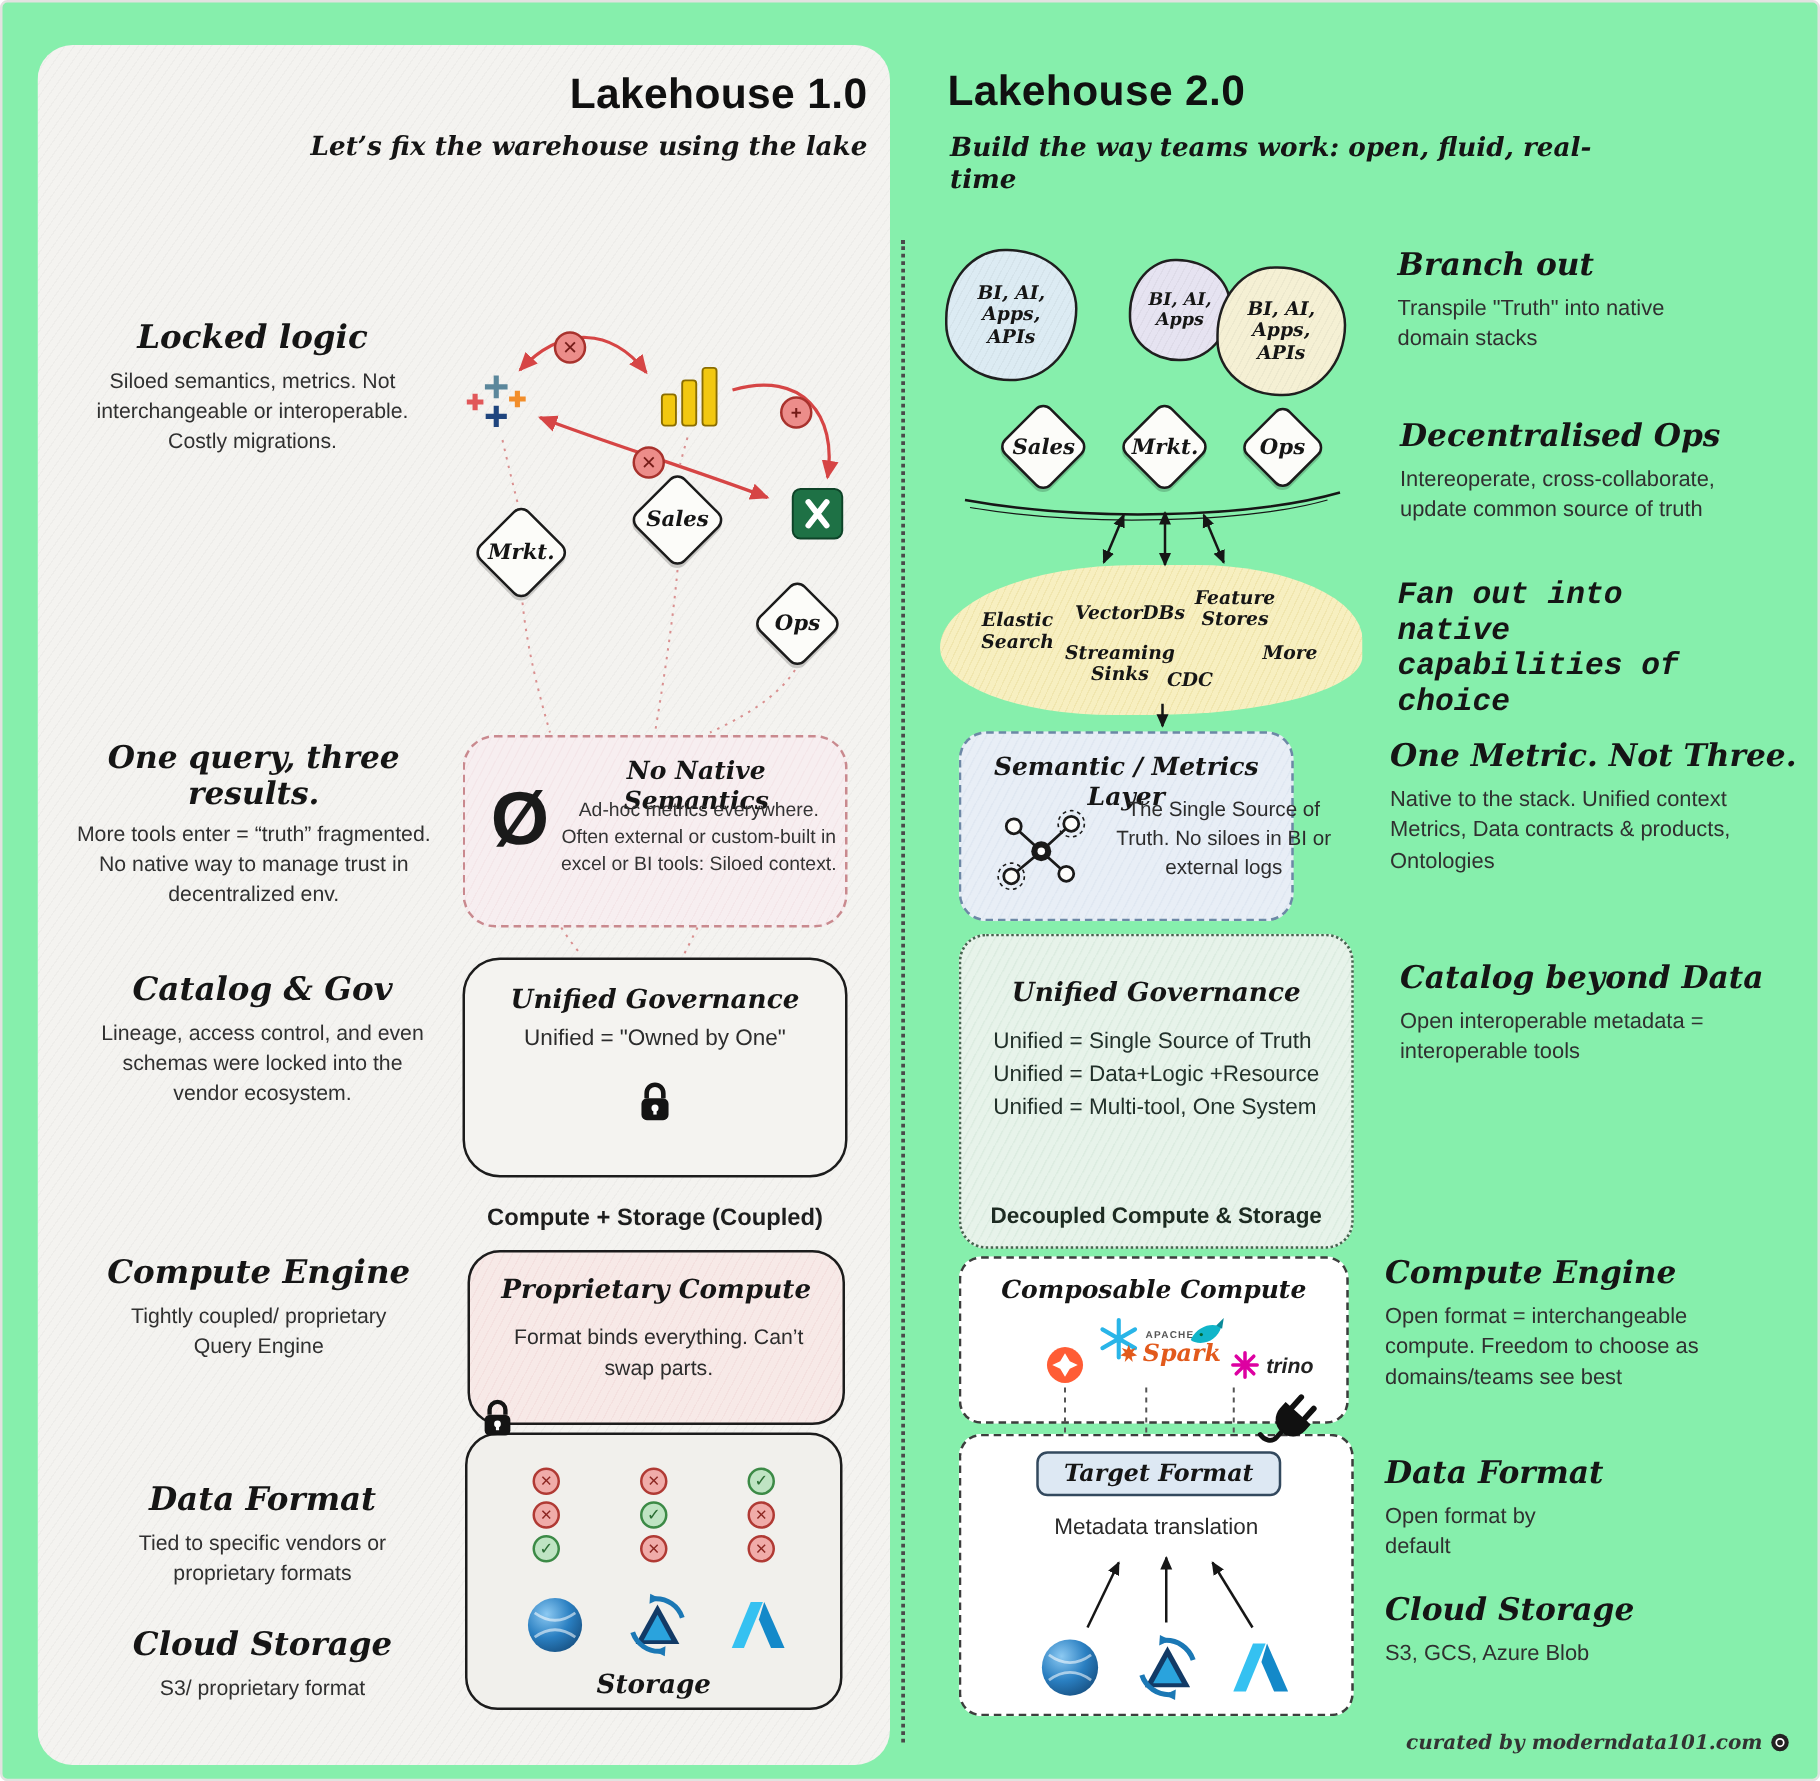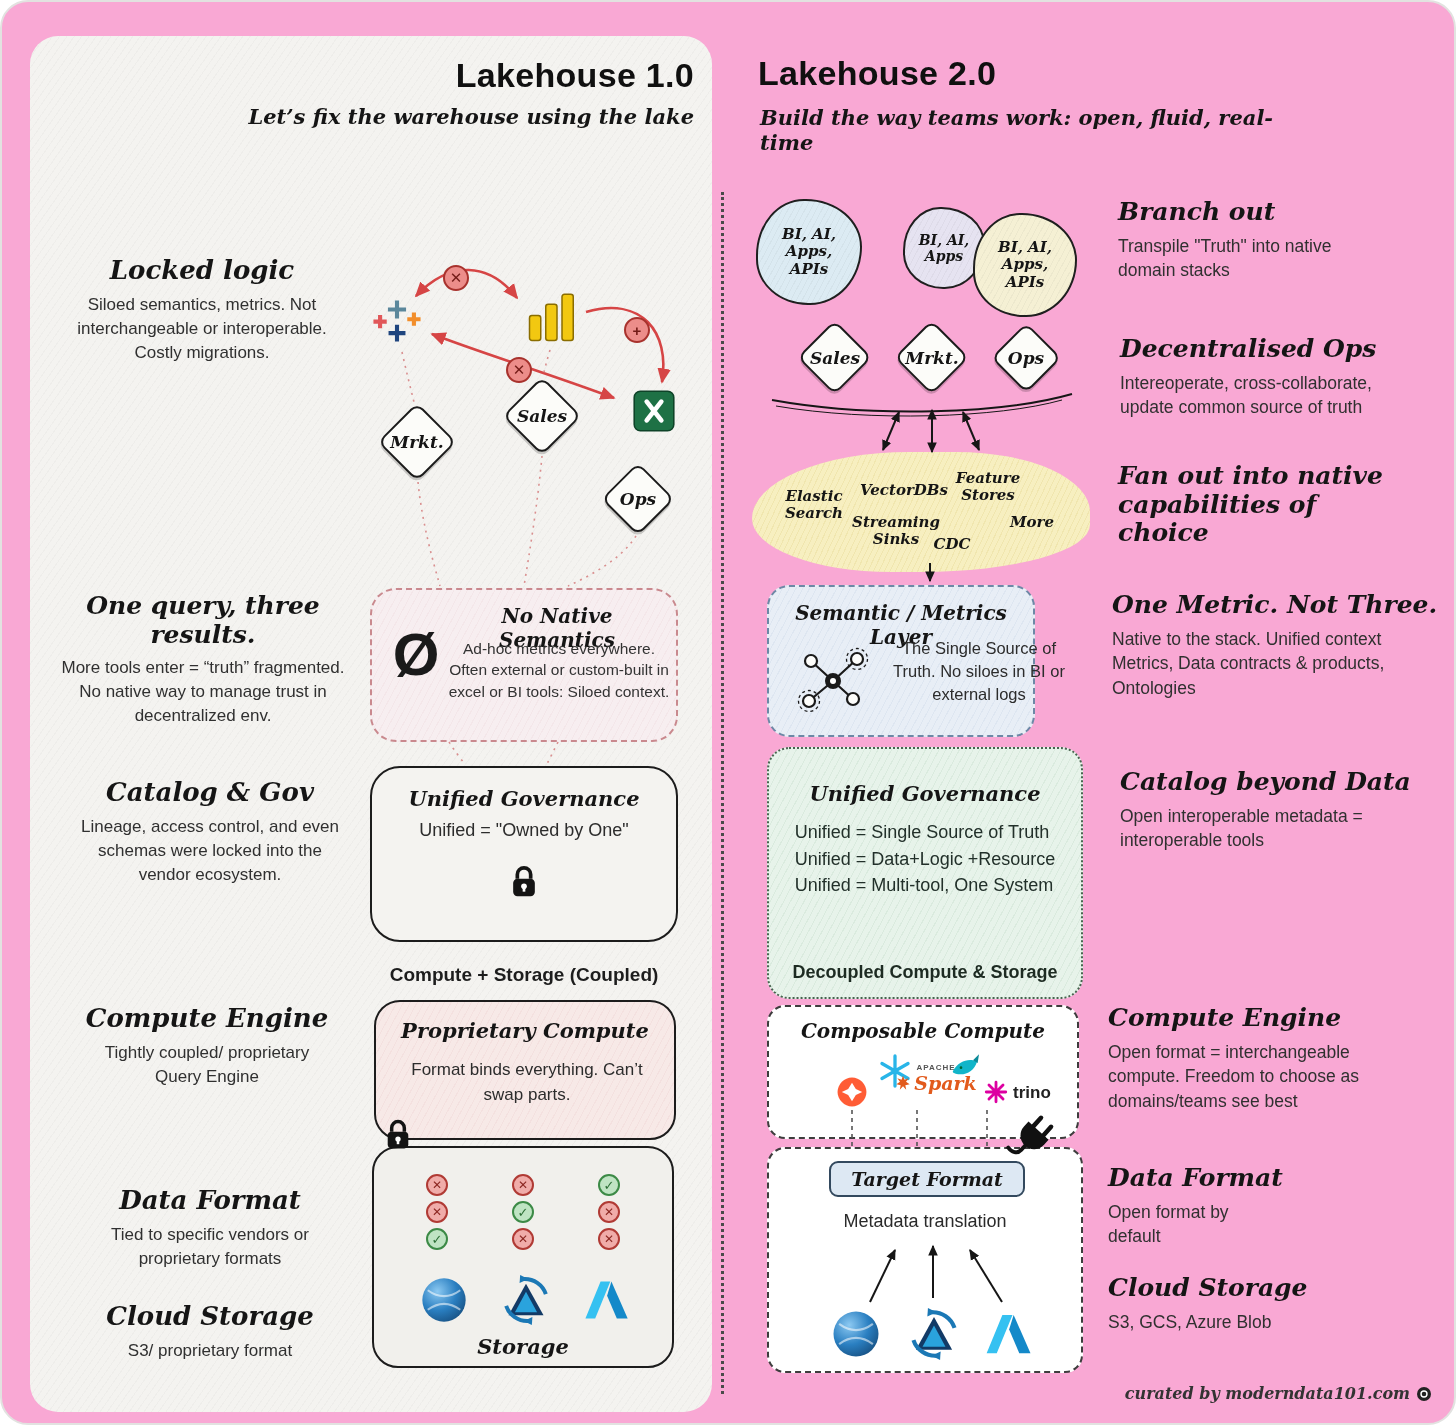--- a/index.html
+++ b/index.html
@@ -1,18 +1,18 @@
 <!DOCTYPE html>
 <html><head>
 <meta charset="utf-8">
 <style>
   * { margin:0; padding:0; box-sizing:border-box; }
   html,body { background:#ffffff; }
   body { width:1456px; height:1425px; font-family:"Liberation Sans","DejaVu Sans",sans-serif; color:#222; }
-  .canvas { position:relative; width:1456px; height:1425px; background:#f9a8d4; border:2px solid #e2e2e0; border-radius:28px; overflow:hidden; }
+  .canvas { position:relative; width:1456px; height:1425px; background:#86efac; border:2px solid #e2e2e0; border-radius:6px; overflow:hidden; }
   .abs { position:absolute; }
   .hand { font-family:"DejaVu Serif",serif; font-style:italic; font-weight:700; color:#151515; }
   .big-title { font-size:34px; font-weight:800; color:#101010; letter-spacing:.3px; }
   .subtitle { font-size:21px; }
   .anno-h { font-size:25px; line-height:1.14; margin-bottom:7px; }
   .anno-h-l { font-size:26px; line-height:1.14; margin-bottom:7px; }
   .body-t { font-size:17px; line-height:1.42; color:#303030; }
   .center { text-align:center; }
   .right-al { text-align:right; }
 
@@ -276,21 +276,21 @@
 
   <div class="blob abs" style="left:750px;top:450px;width:338px;height:120px;"></div>
   <span class="cap hand abs" style="left:772px;top:486px;width:80px;">Elastic Search</span>
   <span class="cap hand abs" style="left:856px;top:480px;width:92px;">VectorDBs</span>
   <span class="cap hand abs" style="left:948px;top:468px;width:76px;">Feature Stores</span>
   <span class="cap hand abs" style="left:848px;top:512px;width:92px;">Streaming Sinks</span>
   <span class="cap hand abs" style="left:928px;top:534px;width:44px;">CDC</span>
   <span class="cap hand abs" style="left:1002px;top:512px;width:56px;">More</span>
 
   <div class="abs" style="left:1116px;top:460px;width:310px;">
-    <div class="hand anno-h" style="width:280px;">Fan out into native capabilities of choice</div>
+    <div class="hand anno-h" style="width:280px;font-family:Liberation Mono, monospace;">Fan out into native capabilities of choice</div>
   </div>
 
   <div class="abs box-blue" style="position:absolute;left:765px;top:583px;width:268px;height:152px;z-index:3;">
     <div class="abs hand center" style="left:0;top:14px;width:100%;font-size:20px;">Semantic / Metrics Layer</div>
     <div class="abs" style="left:24px;top:50px;width:80px;height:84px;">
       <svg viewBox="0 0 80 80" width="80" height="84">
         <g stroke="#1a1a1a" stroke-width="2.2" fill="none">
             <path d="M40 42 L18 22 M40 42 L64 20 M40 42 L16 62 M40 42 L60 60"></path>
           </g>
         <circle cx="40" cy="42" r="8" fill="#1a1a1a"></circle>
@@ -358,21 +358,21 @@
           <path d="M3 15C7 7 16 5 21 8c-2 7-9 11-16 9-2-.6-2.5-1.2-2-2Z" fill="#11b5c9"></path>
           <path d="M18 7l4.5-4.5L21.5 9Z" fill="#0a8a99"></path>
           <circle cx="9" cy="12.5" r="1" fill="#063"></circle>
         </svg>
     </div>
     <div class="abs" style="left:214px;top:72px;width:26px;height:26px;">
       <svg viewBox="0 0 24 24" width="26" height="26" stroke="#dd00a1" stroke-width="2.6" stroke-linecap="round" fill="none">
           <path d="M12 3v18M3 12h18M5.5 5.5l13 13M18.5 5.5l-13 13"></path>
         </svg>
     </div>
-    <span class="abs trino-label" style="left:244px;top:76px;">trino</span>
+    <span class="abs trino-label" style="left:244px;top:76px;font-style:italic;">trino</span>
   </div>
 
   <div class="abs" style="left:1106px;top:1002px;width:340px;">
     <div class="hand anno-h">Compute Engine</div>
     <div class="body-t" style="width:300px;font-size:17.5px;">Open format = interchangeable compute. Freedom to choose as domains/teams see best</div>
   </div>
 
   <div class="abs" style="left:1002px;top:1110px;width:54px;height:54px;z-index:7;">
     <svg viewBox="0 0 48 48" width="54" height="54">
       <g transform="rotate(42 24 24)">

